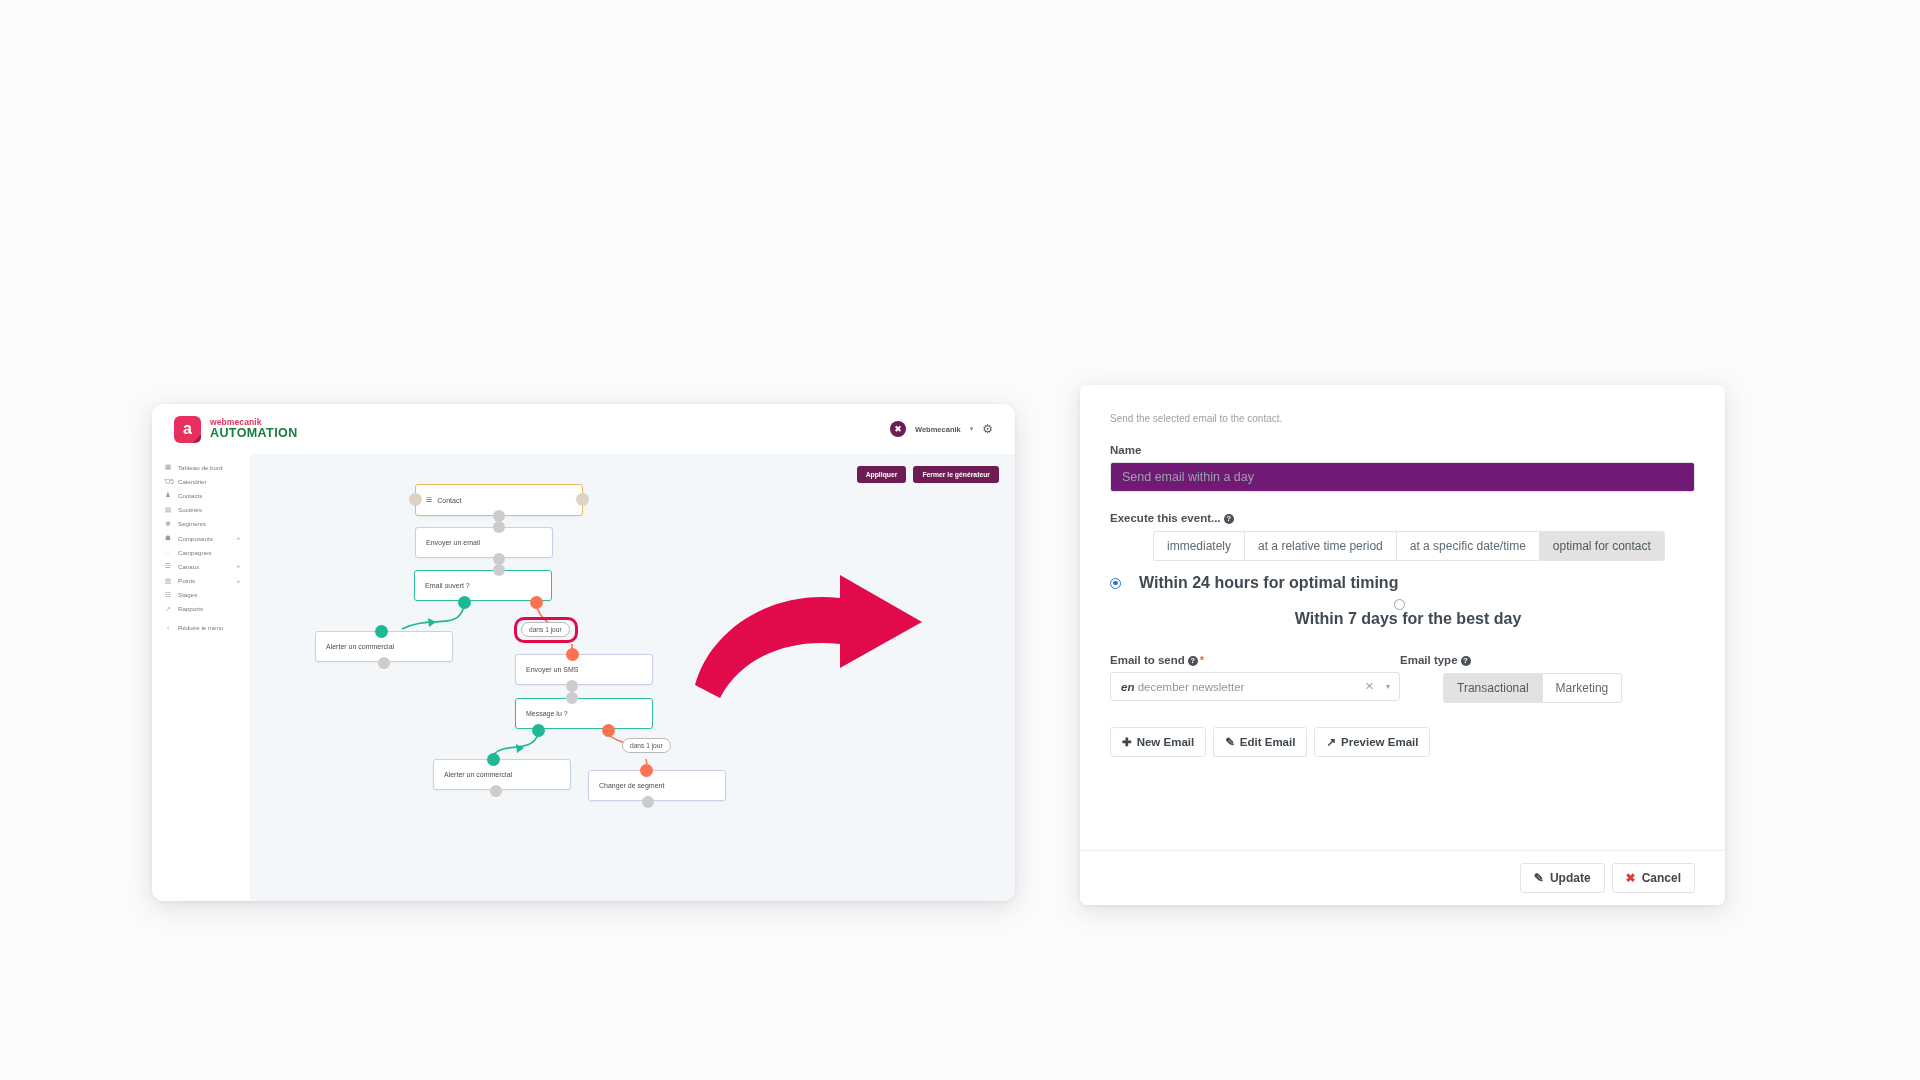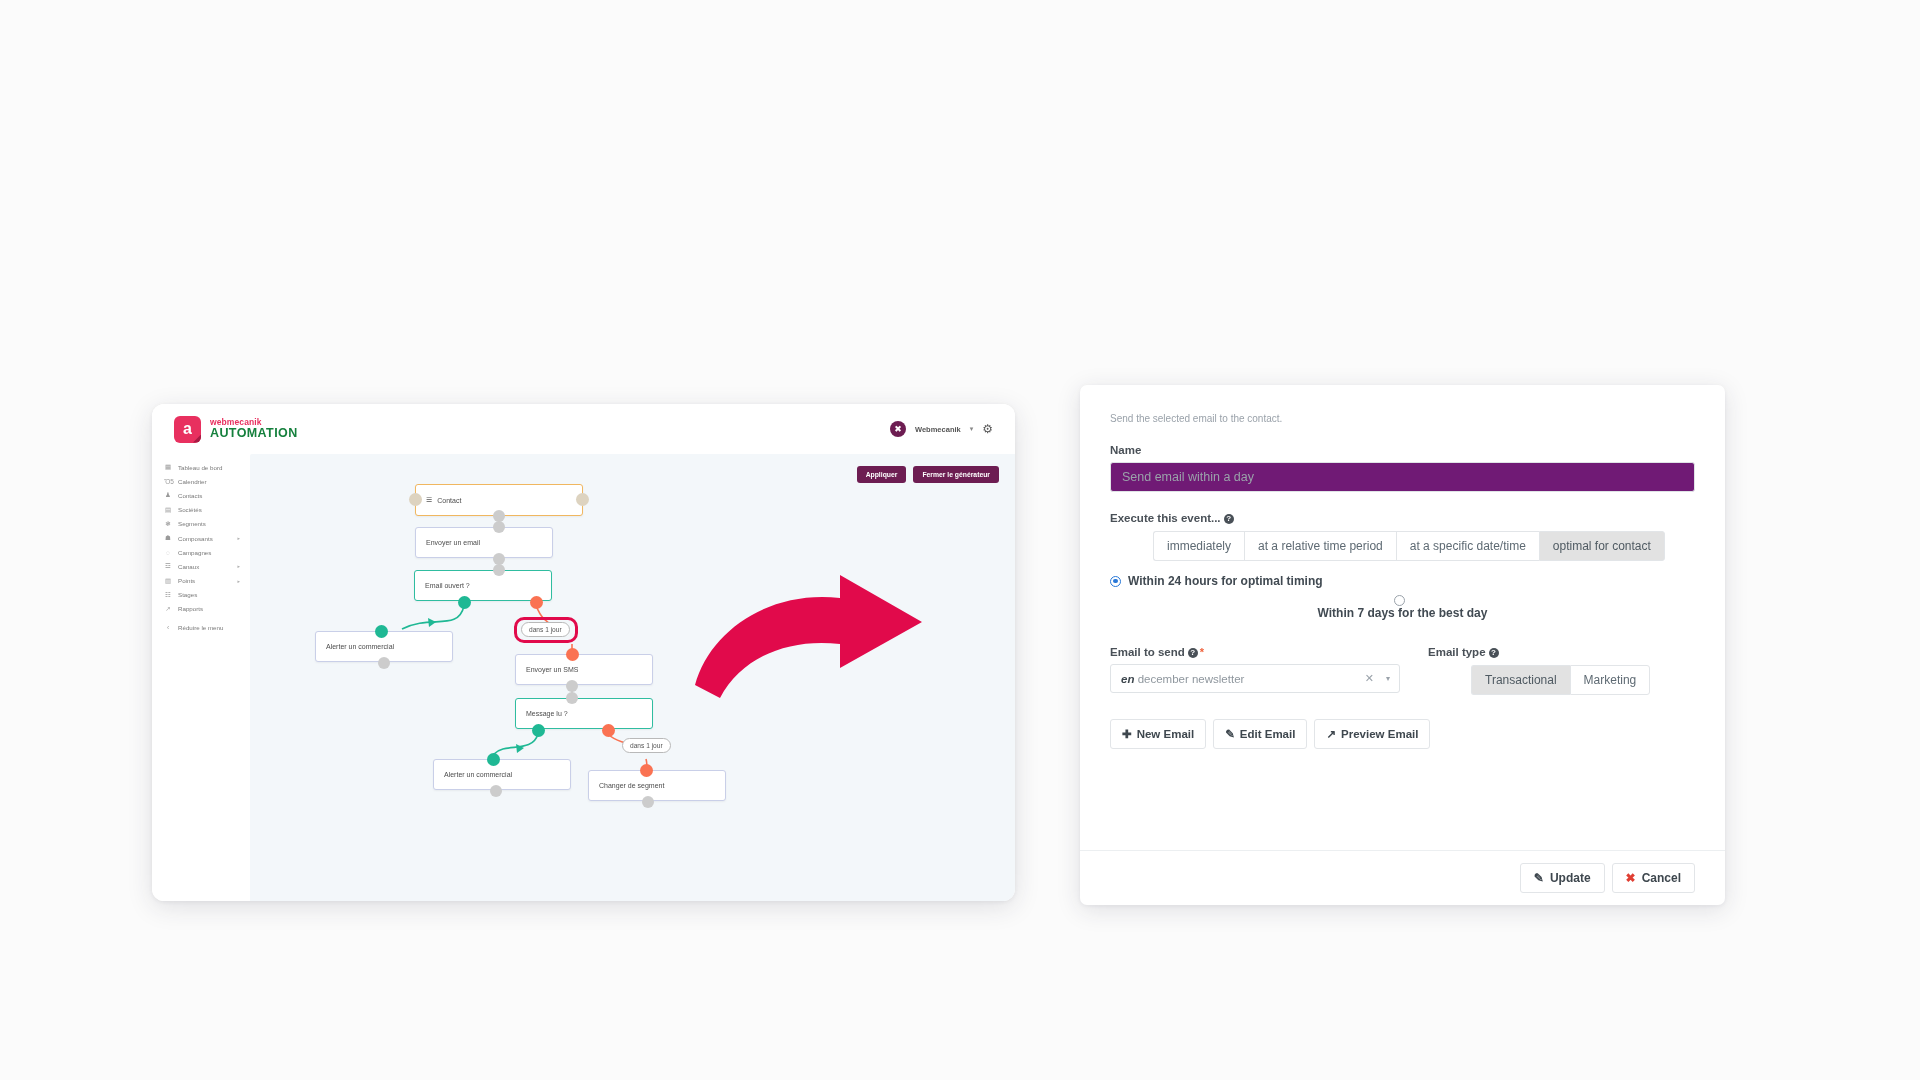--- a/index.html
+++ b/index.html
@@ -148,25 +148,25 @@
   .radio-row.second { margin-top: 7px; flex-direction: column; }
   .rdo {
     width: 11px; height: 11px; border-radius: 50%; border: 1.4px solid #9aa2aa;
     background: #fff; margin-right: 7px; flex: 0 0 11px; position: relative;
   }
   .rdo.on { border-color: #2878d8; }
   .rdo.on::after {
     content: ""; position: absolute; left: 2.2px; top: 2.2px;
     width: 4.8px; height: 4.8px; border-radius: 50%; background: #2878d8;
   }
-  .radio-lbl { font-size: 12px; color: #414a52; font-weight: 700; }
+  .radio-lbl { font-size: 16px; color: #414a52; font-weight: 700; margin-left: 11px; }
 
   .two-col { display: flex; margin-top: 6px; }
   .col-left { flex: 0 0 290px; }
-  .col-right { flex: 1; margin-left: 28px; }
+  .col-right { flex: 1; }
 
   .select-box {
     position: relative; height: 29px; border: 1px solid #dfe3e6; border-radius: 3px;
     margin-top: 6px; display: flex; align-items: center; padding: 0 10px; background: #fff;
   }
   .select-val { font-size: 11.5px; color: #8f979e; }
   .select-val b { color: #3e474e; font-weight: 700; font-style: italic; }
   .select-clear { position: absolute; right: 25px; font-size: 11px; color: #9aa2aa; cursor: pointer; }
   .select-caret { position: absolute; right: 9px; font-size: 8px; color: #9aa2aa; }
 

